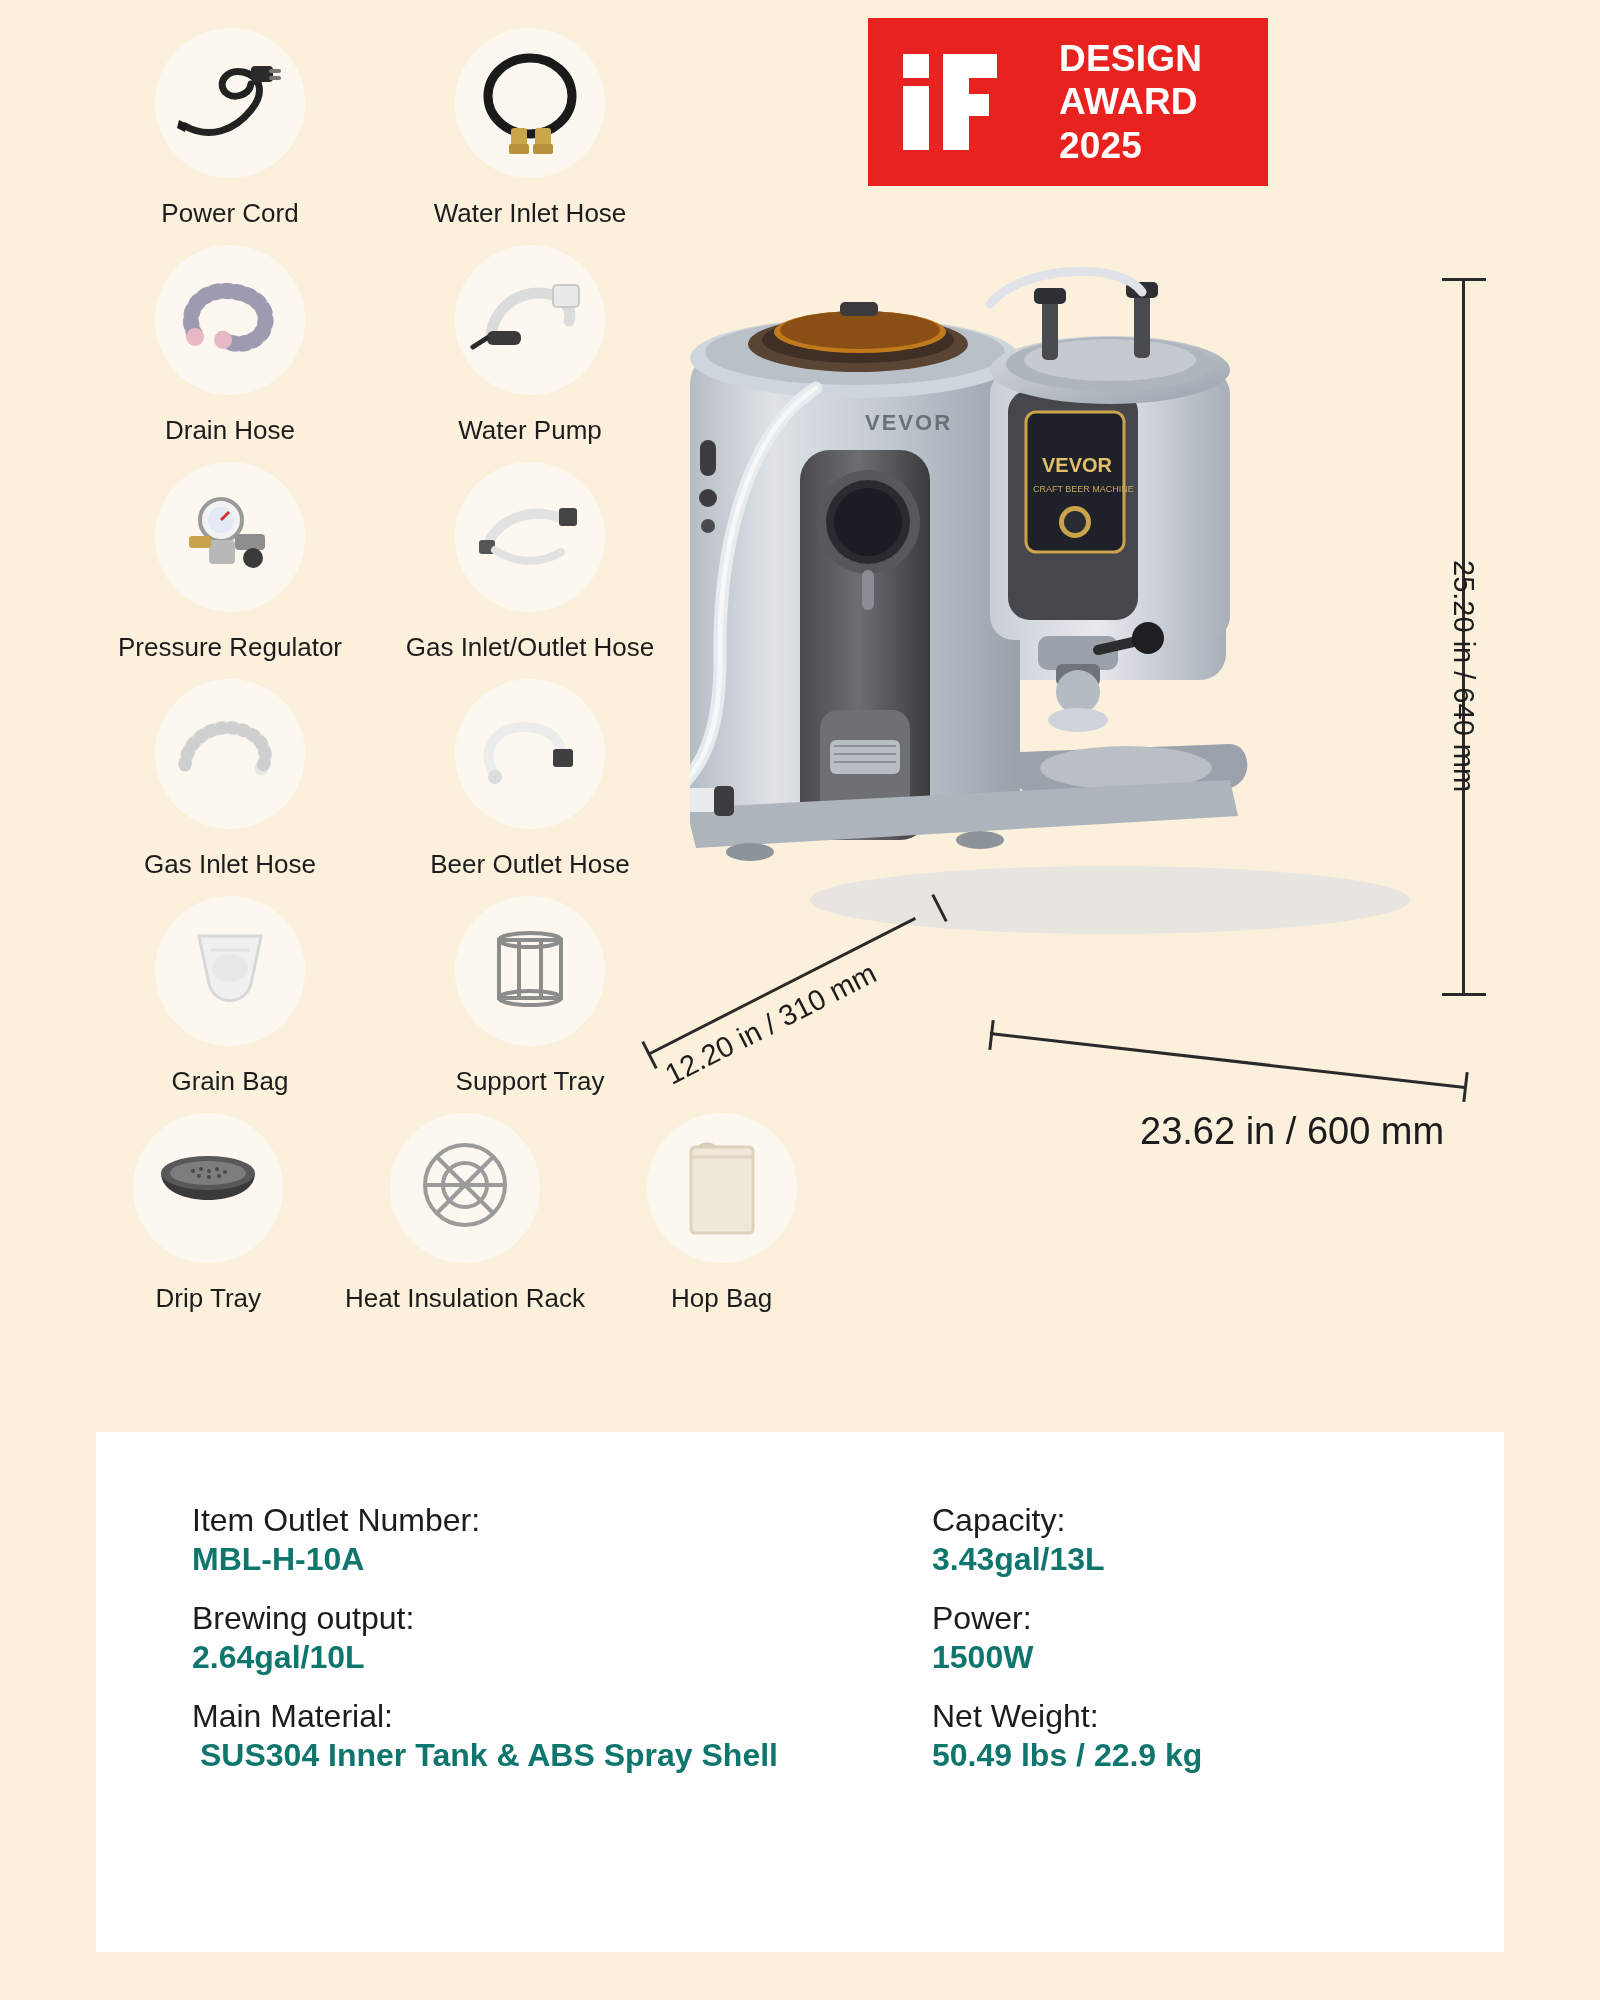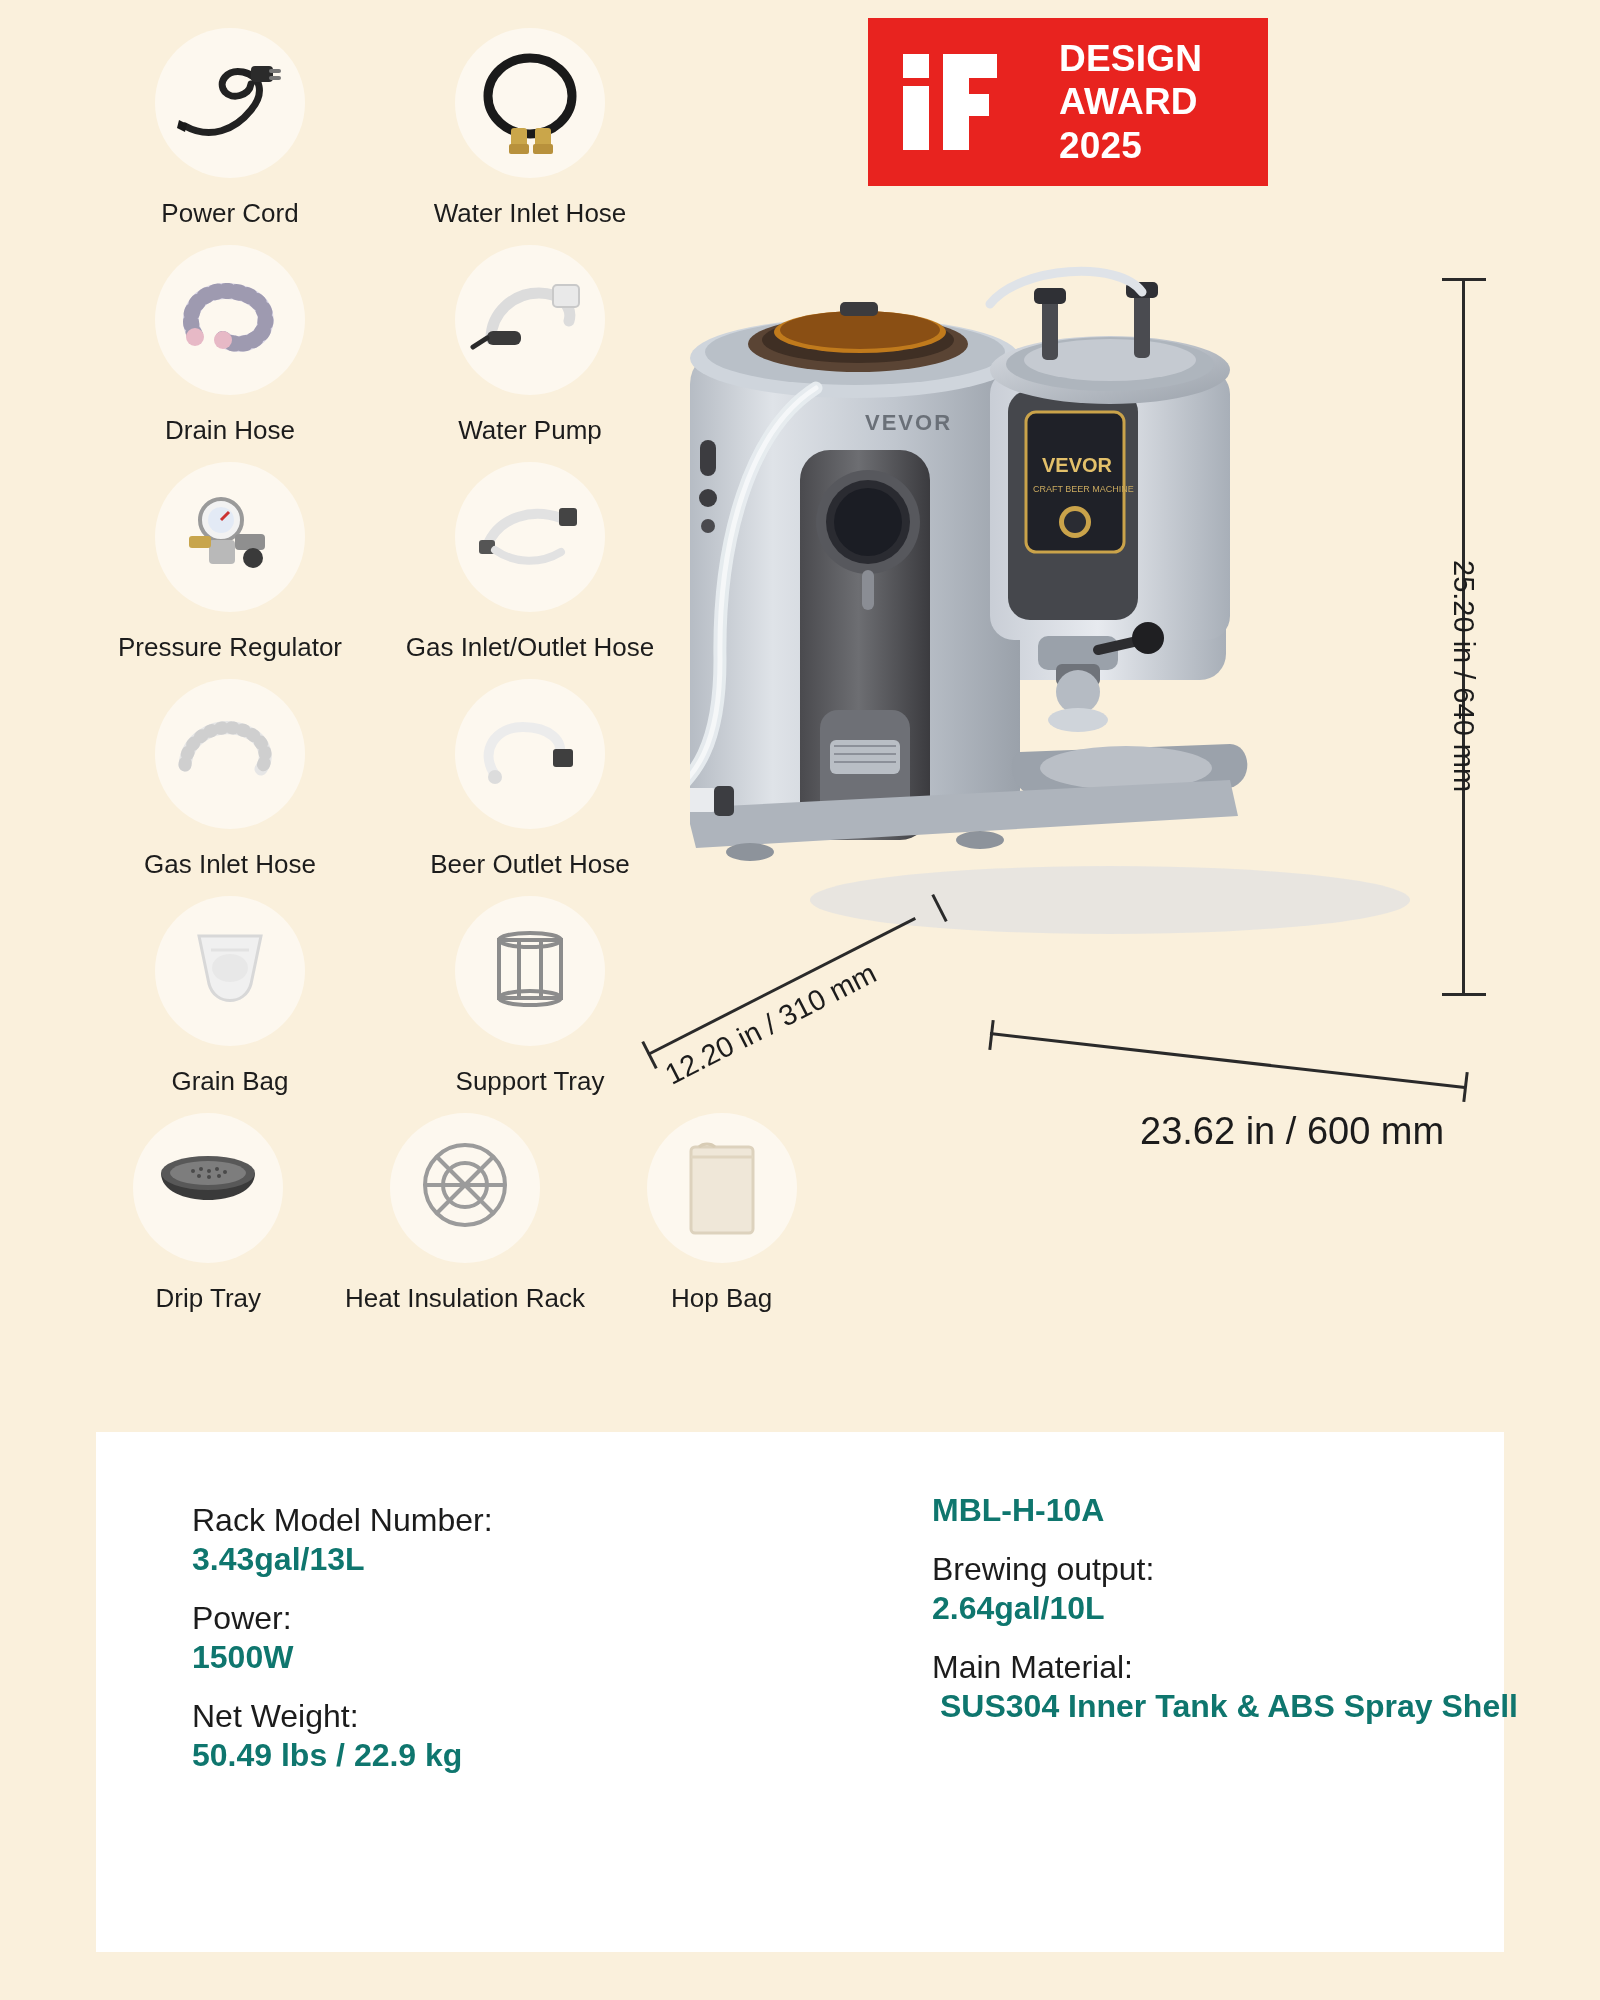--- a/index.html
+++ b/index.html
@@ -498,21 +498,22 @@
   <div class="dim-front-label">12.20 in / 310 mm</div>
 
   <div class="dim-side-line"></div>
   <div class="tick" style="left:990px; top:1020px; transform:rotate(6.5deg);"></div>
   <div class="tick" style="left:1464px; top:1072px; transform:rotate(6.5deg);"></div>
   <div class="dim-side-label">23.62 in /  600 mm</div>
 
   <div class="spec-card">
     <div class="spec-grid">
 
-      <div class="spec-label">Rack Model Number:</div>
+      <div class="spec-label">Item Outlet Number:</div>
+      <div class="spec-label">Capacity:</div>
 
       <div class="spec-value">MBL-H-10A</div>
       <div class="spec-value">3.43gal/13L</div>
 
       <div class="spec-label">Brewing output:</div>
       <div class="spec-label">Power:</div>
 
       <div class="spec-value">2.64gal/10L</div>
       <div class="spec-value"> 1500W</div>
 

